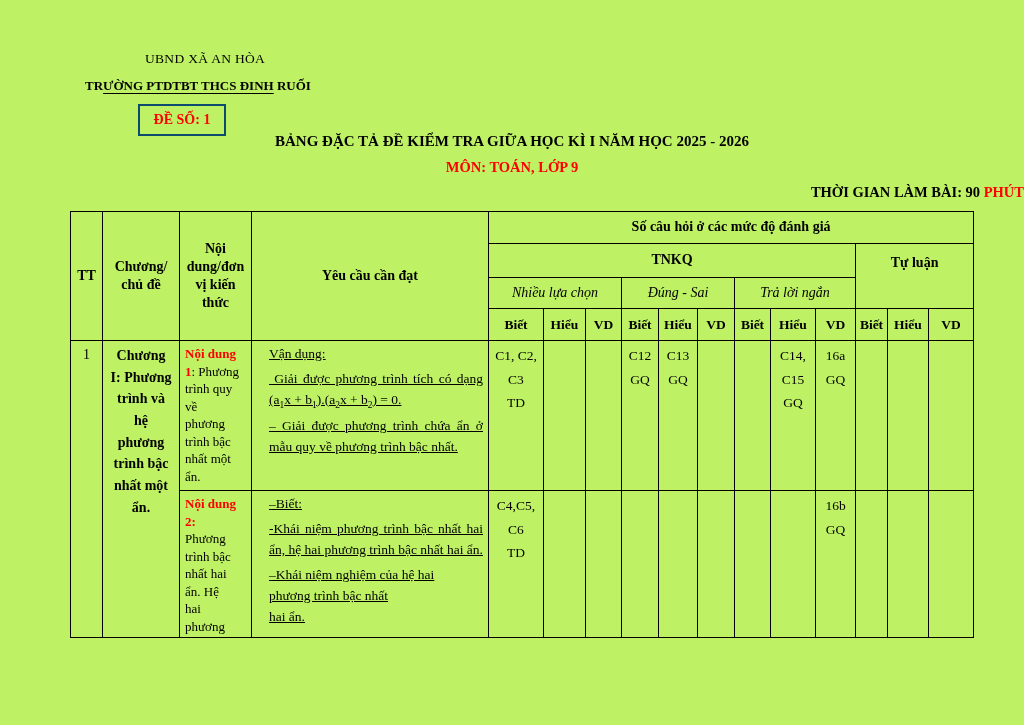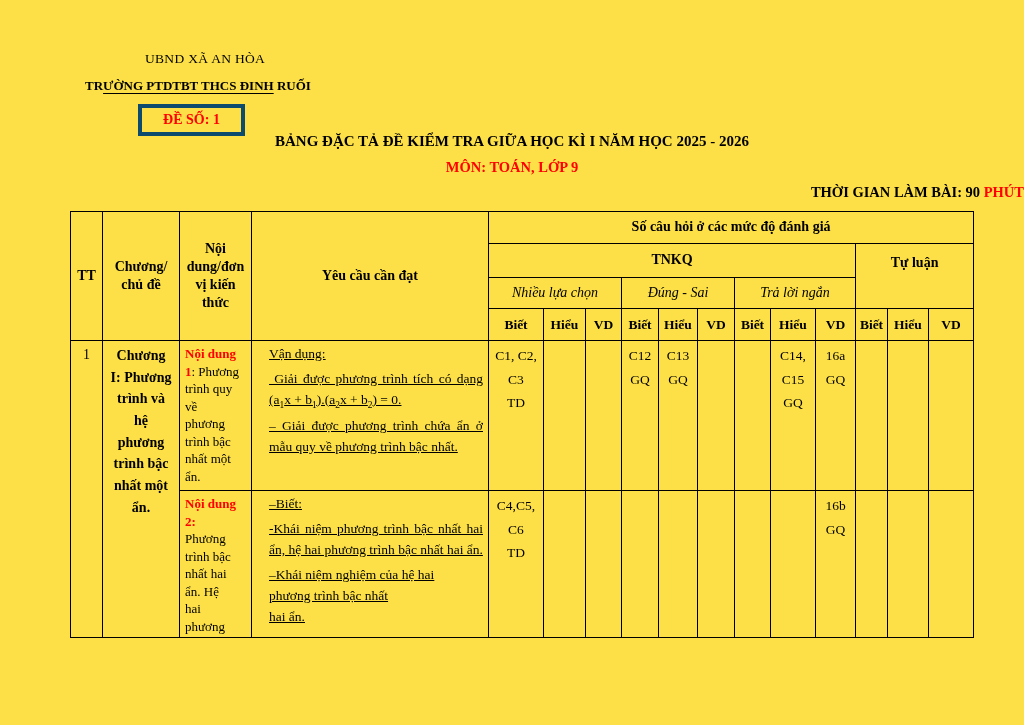--- a/index.html
+++ b/index.html
@@ -1,27 +1,27 @@
 <!DOCTYPE html>
 <html><head>
 <meta charset="utf-8">
 <style>
   html,body{margin:0;padding:0;background:#e8e8e8;}
   .page{
-    position:relative;width:1024px;height:725px;background:#fde047;
+    position:relative;width:1024px;height:725px;background:#bef264;
     font-family:"Liberation Serif","DejaVu Serif",serif;color:#000;overflow:hidden;
   }
   .red{color:#ff0000;}
   
   .org1{position:absolute;left:145px;top:51px;font-size:13.5px;letter-spacing:.3px;}
   .org2{position:absolute;left:85px;top:78px;font-size:13px;font-weight:bold;}
   .org2 .ul{text-decoration:underline;text-underline-offset:3px;}
   .exam-box{
-    position:absolute;left:138px;top:104px;width:107px;height:32px;
-    border:4px solid #0c4a6e;box-sizing:border-box;
+    position:absolute;left:138px;top:104px;width:88px;height:32px;
+    border:2px solid #0c4a6e;box-sizing:border-box;
     display:flex;align-items:center;justify-content:center;
     font-size:14px;font-weight:bold;color:#ff0000;
   }
   .title-line{position:absolute;left:0;top:133px;width:1024px;text-align:center;font-size:15px;font-weight:bold;}
   .subject-line{position:absolute;left:0;top:159px;width:1024px;text-align:center;font-size:14.5px;font-weight:bold;color:#ff0000;}
   .time-line{position:absolute;left:0;top:184px;width:1024px;text-align:right;font-size:14.5px;font-weight:bold;}
   
   table.spec{
     position:absolute;left:70px;top:211px;width:903px;height:421px;
     border-collapse:collapse;table-layout:fixed;

